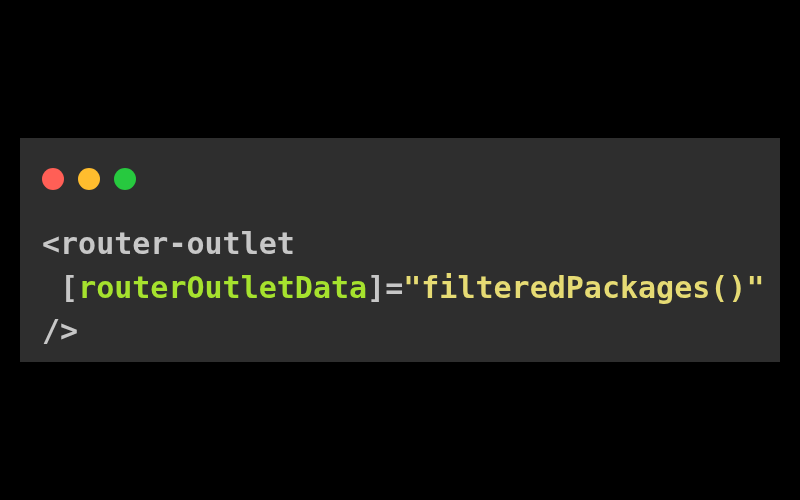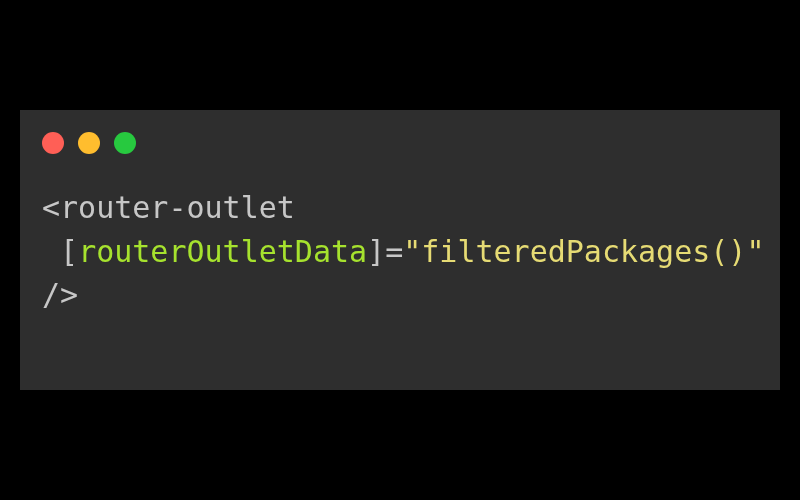--- a/index.html
+++ b/index.html
@@ -7,24 +7,25 @@
       width: 800px;
       height: 500px;
       background: #000;
       display: flex;
       align-items: center;
       justify-content: center;
       font-family: "SF Mono", "Menlo", "Monaco", "Consolas", monospace;
     }
     .window {
       width: 760px;
-      height: 280px;
+      height: 224px;
       background: #2e2e2e;
       position: relative;
-      padding: 22px 22px;
+      padding: 30px 22px;
+      font-weight: bold;
     }
     .traffic-lights {
       display: flex;
       gap: 14px;
       margin-bottom: 32px;
     }
     .traffic-lights .dot {
       width: 22px;
       height: 22px;
       border-radius: 50%;

